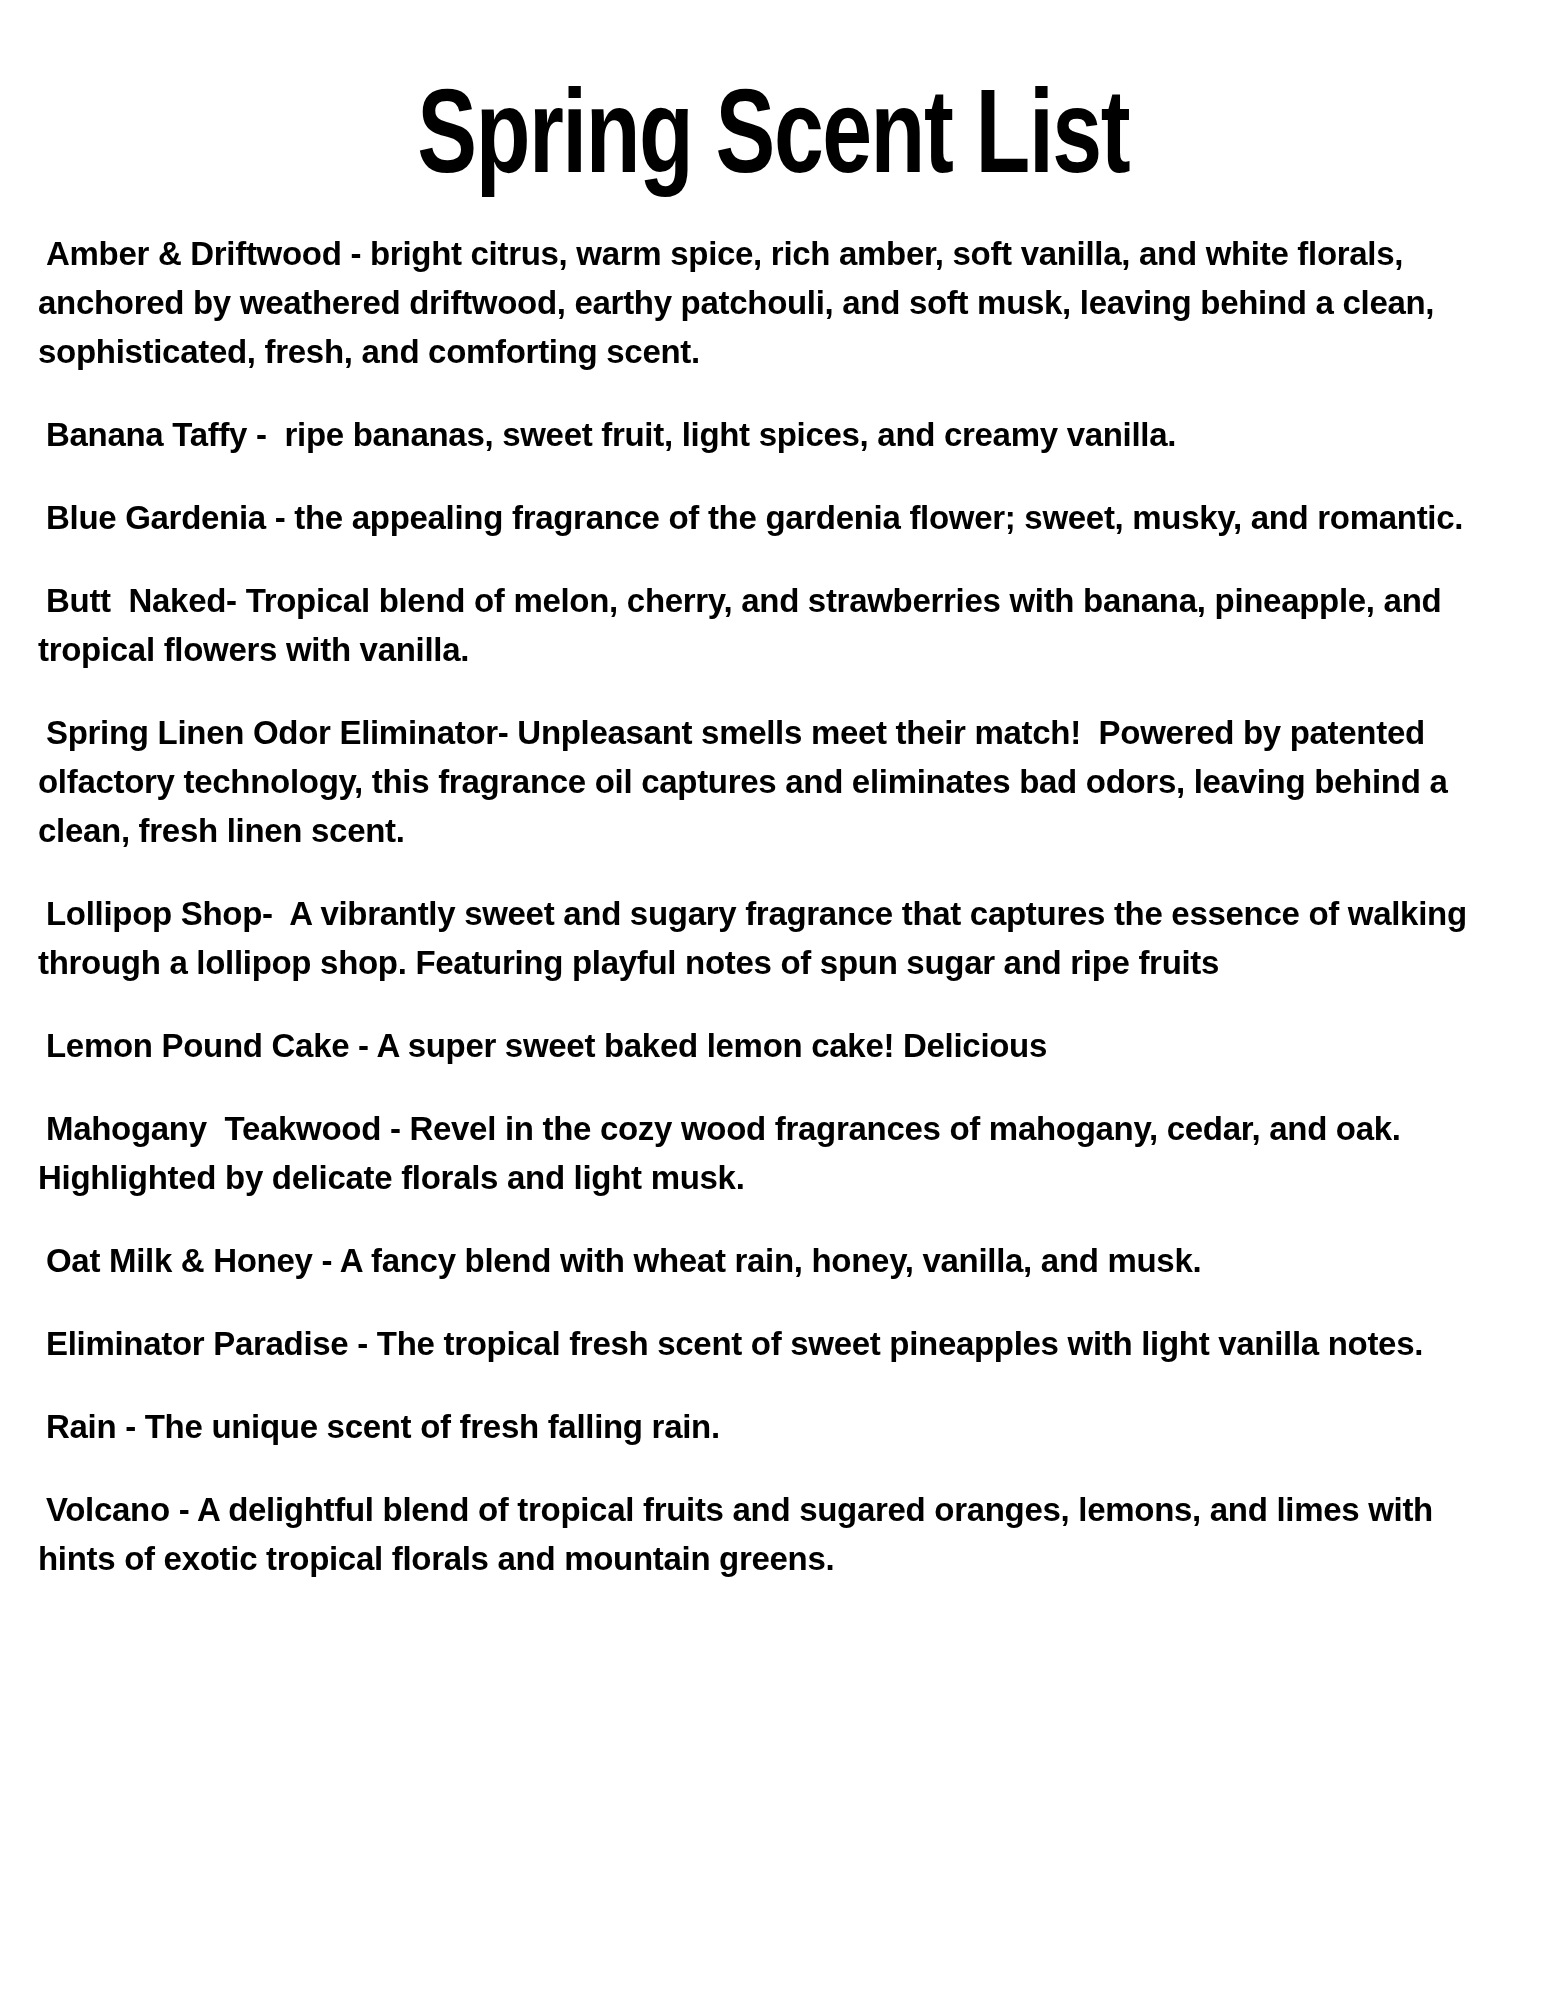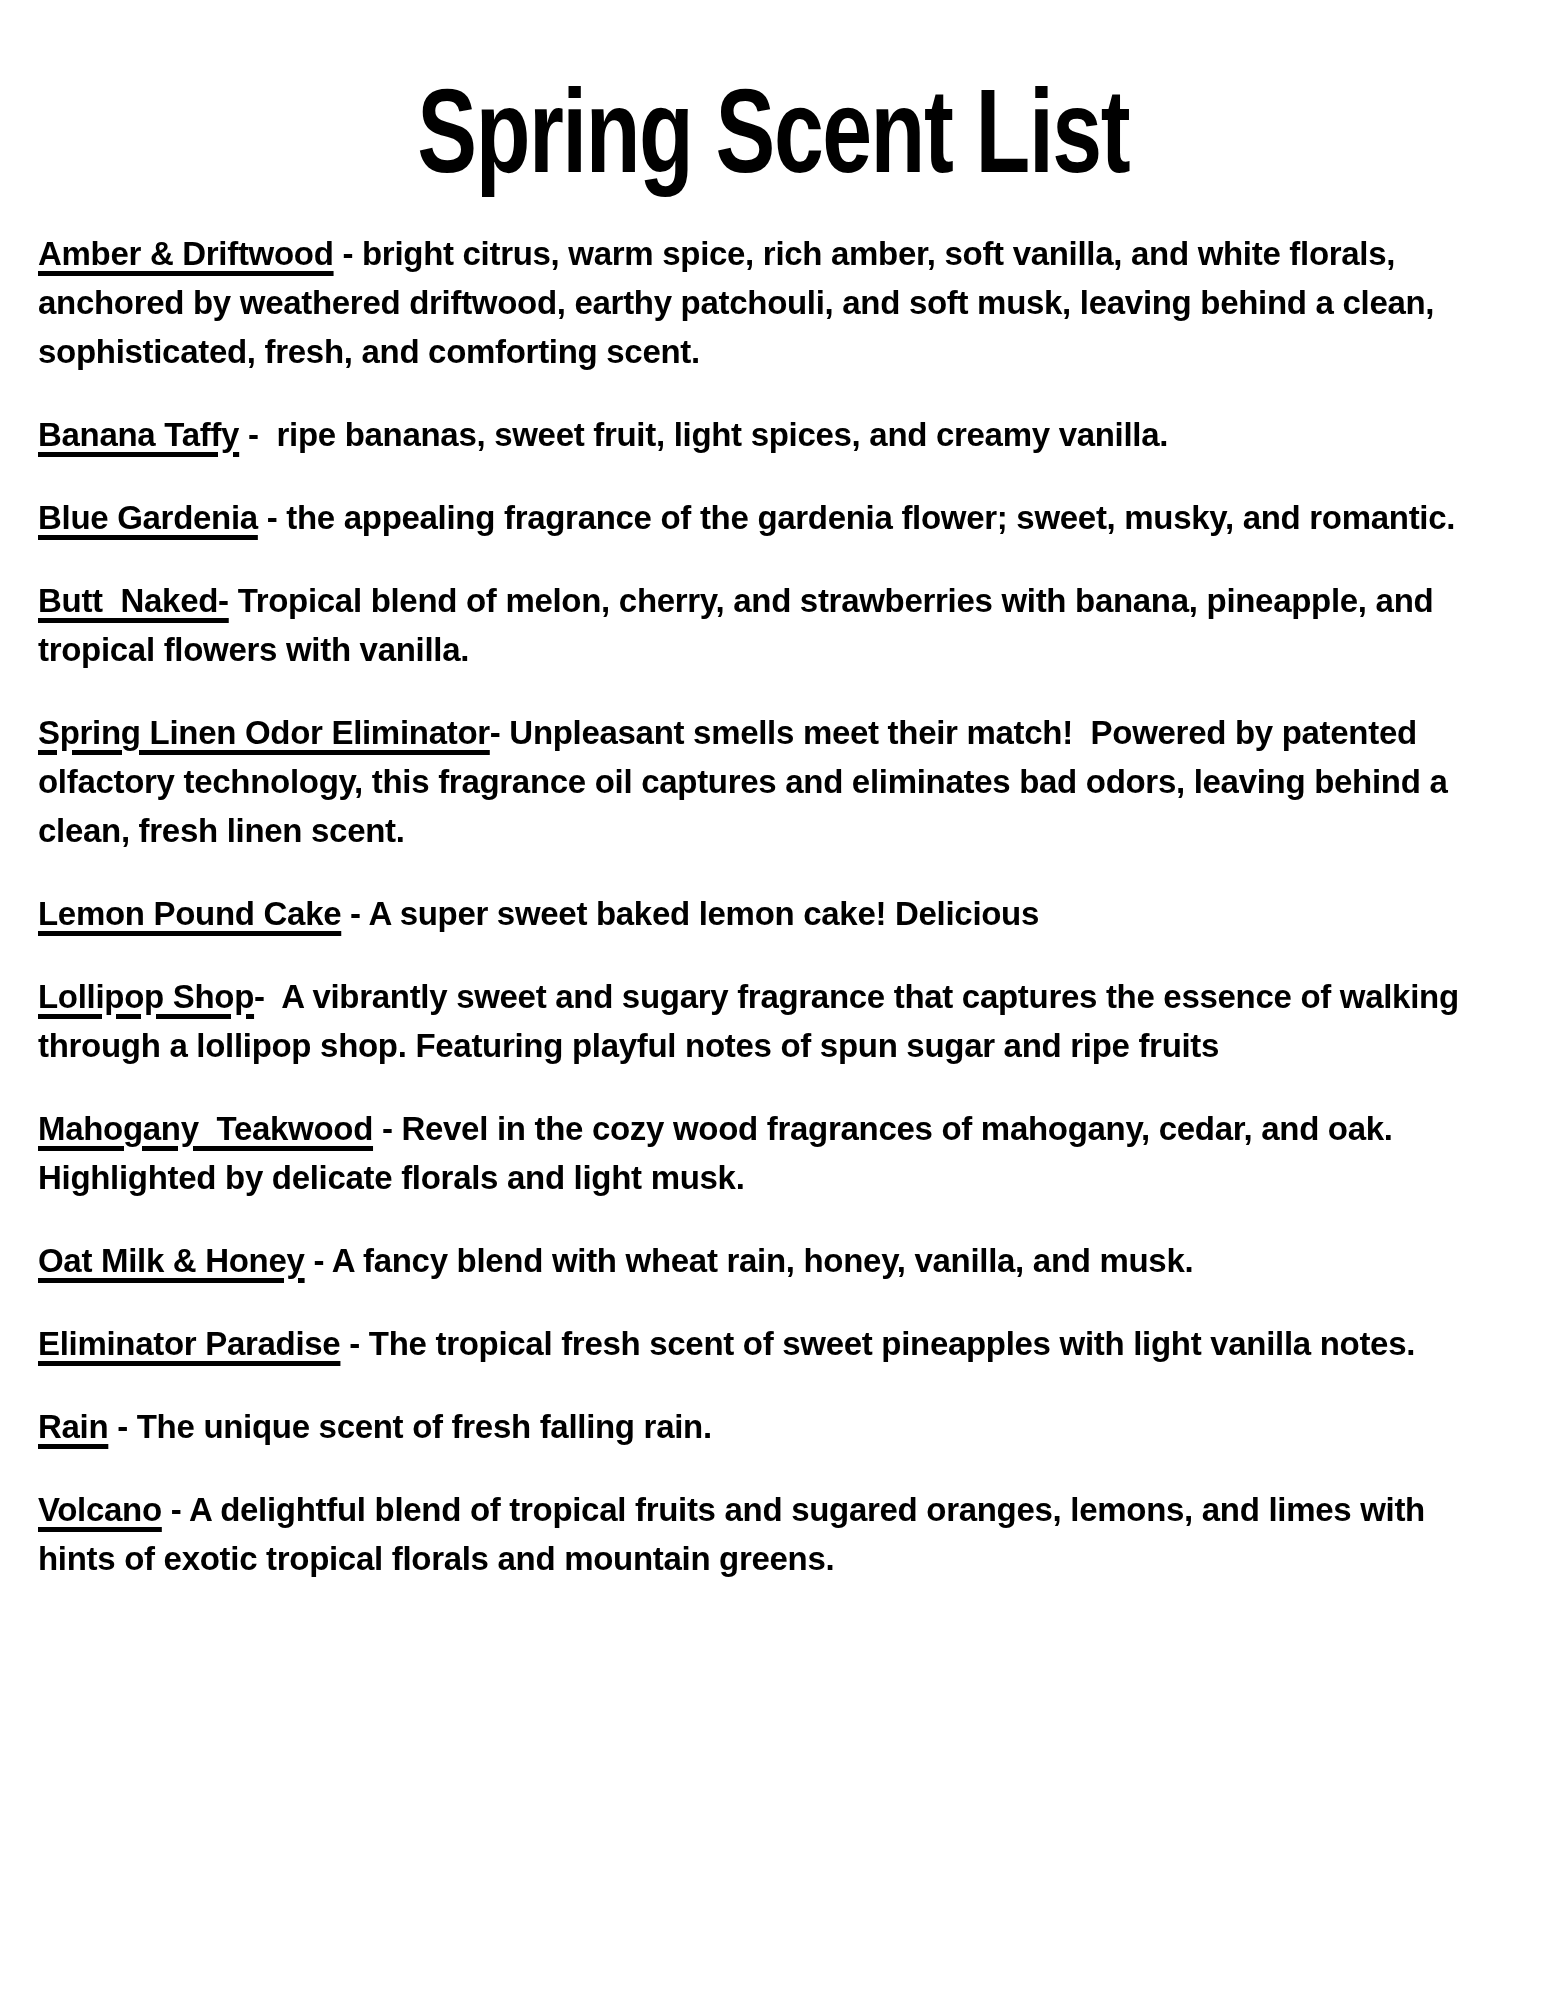--- a/index.html
+++ b/index.html
@@ -35,46 +35,46 @@
   }
   .scent {
     font-size: 33px;
     font-weight: 700;
     line-height: 49px;
     letter-spacing: -0.3px;
     margin: 0 0 34px 0;
     white-space: pre-wrap;
   }
   .scent-name {
-    text-decoration: underline;
     text-decoration-thickness: 5px;
     text-underline-offset: 6px;
     text-decoration-skip-ink: auto;
+    margin-left: 8px;
   }
 </style>
 </head>
 <body>
 
 <div class="page">
   <h1 class="doc-title"><span class="title-inner">Spring Scent List</span></h1>
 
   <div class="scent-list">
   <p class="scent"><span class="scent-name">Amber &amp; Driftwood</span><span class="scent-sep"> - </span><span class="scent-desc">bright citrus, warm spice, rich amber, soft vanilla, and white florals, anchored by weathered driftwood, earthy patchouli, and soft musk, leaving behind a clean, sophisticated, fresh, and comforting scent.</span></p>
 
   <p class="scent"><span class="scent-name">Banana Taffy</span><span class="scent-sep"> -  </span><span class="scent-desc">ripe bananas, sweet fruit, light spices, and creamy vanilla.</span></p>
 
   <p class="scent"><span class="scent-name">Blue Gardenia</span><span class="scent-sep"> - </span><span class="scent-desc">the appealing fragrance of the gardenia flower; sweet, musky, and romantic.</span></p>
 
   <p class="scent"><span class="scent-name">Butt  Naked-</span><span class="scent-sep"> </span><span class="scent-desc">Tropical blend of melon, cherry, and strawberries with banana, pineapple, and tropical flowers with vanilla.</span></p>
 
   <p class="scent"><span class="scent-name">Spring Linen Odor Eliminator</span><span class="scent-sep">- </span><span class="scent-desc">Unpleasant smells meet their match!  Powered by patented olfactory technology, this fragrance oil captures and eliminates bad odors, leaving behind a clean, fresh linen scent.</span></p>
 
+  <p class="scent"><span class="scent-name">Lollipop Shop</span><span class="scent-sep">-  </span><span class="scent-desc">A vibrantly sweet and sugary fragrance that captures the essence of walking through a lollipop shop. Featuring playful notes of spun sugar and ripe fruits</span></p>
+
   <p class="scent"><span class="scent-name">Lemon Pound Cake</span><span class="scent-sep"> - </span><span class="scent-desc">A super sweet baked lemon cake! Delicious</span></p>
-
-  <p class="scent"><span class="scent-name">Lollipop Shop</span><span class="scent-sep">-  </span><span class="scent-desc">A vibrantly sweet and sugary fragrance that captures the essence of walking through a lollipop shop. Featuring playful notes of spun sugar and ripe fruits</span></p>
 
   <p class="scent"><span class="scent-name">Mahogany  Teakwood</span><span class="scent-sep"> - </span><span class="scent-desc">Revel in the cozy wood fragrances of mahogany, cedar, and oak. Highlighted by delicate florals and light musk.</span></p>
 
   <p class="scent"><span class="scent-name">Oat Milk &amp; Honey</span><span class="scent-sep"> - </span><span class="scent-desc">A fancy blend with wheat rain, honey, vanilla, and musk.</span></p>
 
   <p class="scent"><span class="scent-name">Eliminator Paradise</span><span class="scent-sep"> - </span><span class="scent-desc">The tropical fresh scent of sweet pineapples with light vanilla notes.</span></p>
 
   <p class="scent"><span class="scent-name">Rain</span><span class="scent-sep"> - </span><span class="scent-desc">The unique scent of fresh falling rain.</span></p>
 
   <p class="scent"><span class="scent-name">Volcano</span><span class="scent-sep"> - </span><span class="scent-desc">A delightful blend of tropical fruits and sugared oranges, lemons, and limes with hints of exotic tropical florals and mountain greens.</span></p>

